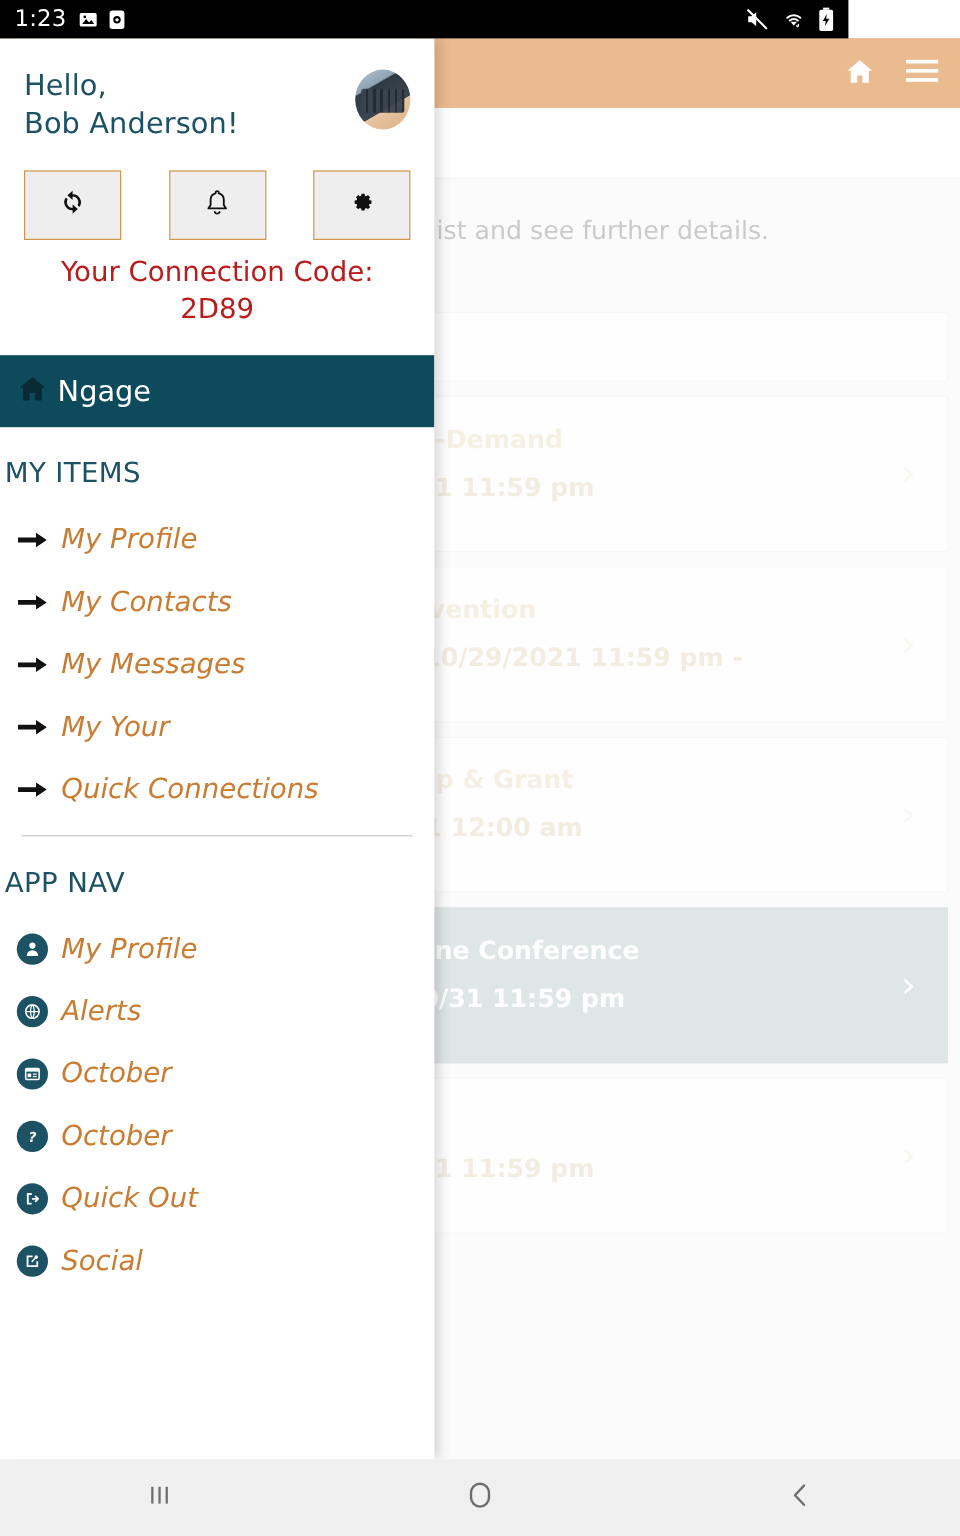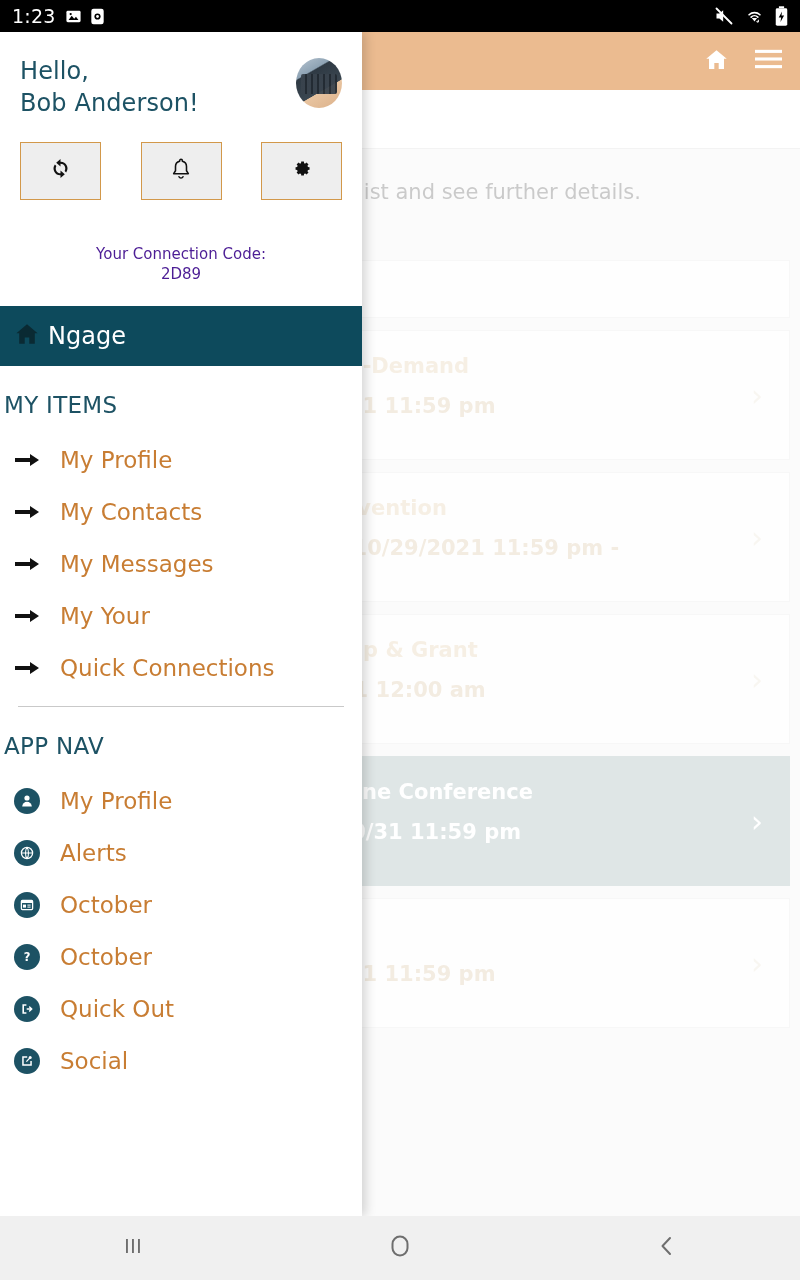--- a/index.html
+++ b/index.html
@@ -6,21 +6,21 @@
   html, body {
     width: 800px; height: 1280px;
     font-family: "DejaVu Sans", "Liberation Sans", sans-serif;
     background: #ffffff;
     overflow: hidden;
   }
   #screen { position: relative; width: 800px; height: 1280px; overflow: hidden; background:#fff; }
 
   
   .statusbar {
-    position: absolute; top: 0; left: 0; width: 800px; height: 32px;
+    position: absolute; top: 0; left: 0; width: 707px; height: 32px;
     background: #000; color: #fff; display: flex; align-items: center;
     padding: 0 12px; z-index: 80;
   }
   .sb-time { font-size: 19px; font-weight: 500; letter-spacing: .2px; }
   .sb-left-icons { display: flex; align-items: center; gap: 8px; margin-left: 10px; }
   .sb-spacer { flex: 1; }
   .sb-right-icons { display: flex; align-items: center; gap: 10px; }
   .sb-ico { display: inline-flex; align-items: center; justify-content: center; }
 
   
@@ -88,36 +88,36 @@
     content:""; position:absolute; left:5px; top:16px; width:36px; height:20px;
     background: repeating-linear-gradient(90deg,#39434d 0 4px,#222a32 4px 6px);
     border-radius: 2px; opacity:.95;
   }
   .qbtn-row { display: flex; justify-content: space-between; margin-top: 22px; }
   .qbtn {
     width: 81px; height: 58px; background: #eeeeee; border: 1px solid #d2984a;
     display: flex; align-items: center; justify-content: center; cursor: pointer;
   }
   .conn-code {
-    text-align: center; color: #4c1d95; font-size: 15px; line-height: 1.35;
-    margin-top: 44px; padding-bottom: 4px;
+    text-align: center; color: #b91c1c; font-size: 23px; line-height: 1.35;
+    margin-top: 12px; padding-bottom: 4px;
   }
 
   .ngage-bar {
     background: #0d4a5c; color: #ffffff; height: 60px; display: flex; align-items: center;
     padding: 0 0 0 14px; gap: 8px; cursor: pointer;
   }
   .ngage-bar .label { font-size: 24px; }
 
   .drawer-body { flex: 1; overflow: hidden; padding: 0 0 10px 0; }
   .group-title {
     color: #1d5264; font-size: 23px; padding: 26px 0 16px 4px; letter-spacing: .3px;
   }
   .nav-item {
-    display: flex; align-items: center; gap: 20px; padding: 13px 8px 13px 14px; cursor: pointer;
+    display: flex; align-items: center; gap: 11px; padding: 13px 8px 13px 14px; cursor: pointer; font-style: italic;
   }
   .nav-item .lbl { color: #c87d33; font-size: 23px; }
   .arrow-ico { width: 26px; display:flex; align-items:center; justify-content:center; }
   .circle-ico {
     width: 26px; height: 26px; border-radius: 50%; background: #1d5264;
     display: flex; align-items: center; justify-content: center; flex: 0 0 auto;
   }
   .divider { height: 1px; background: #c9c9c9; margin: 12px 18px 0 18px; }
 
   

